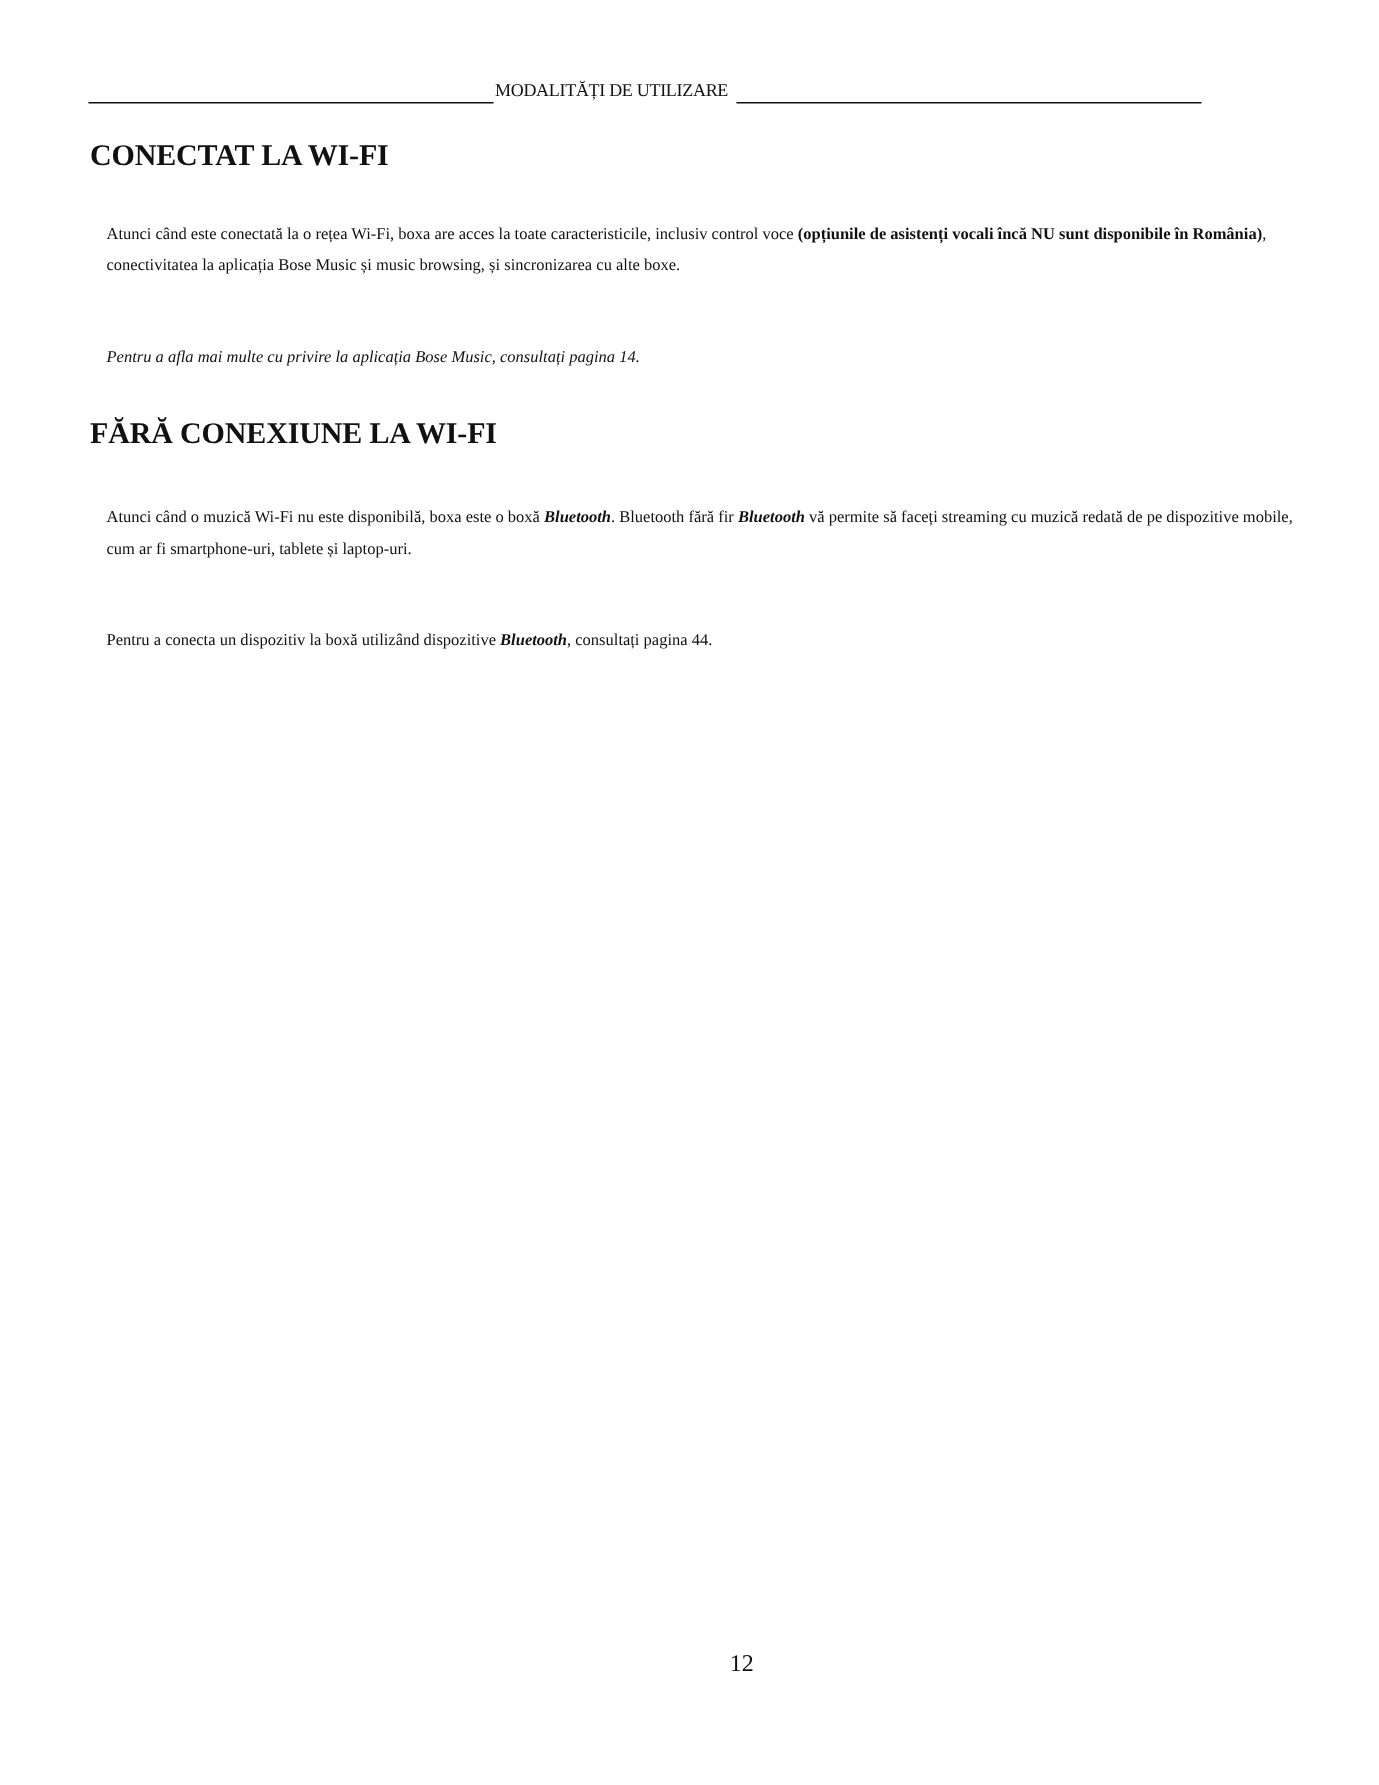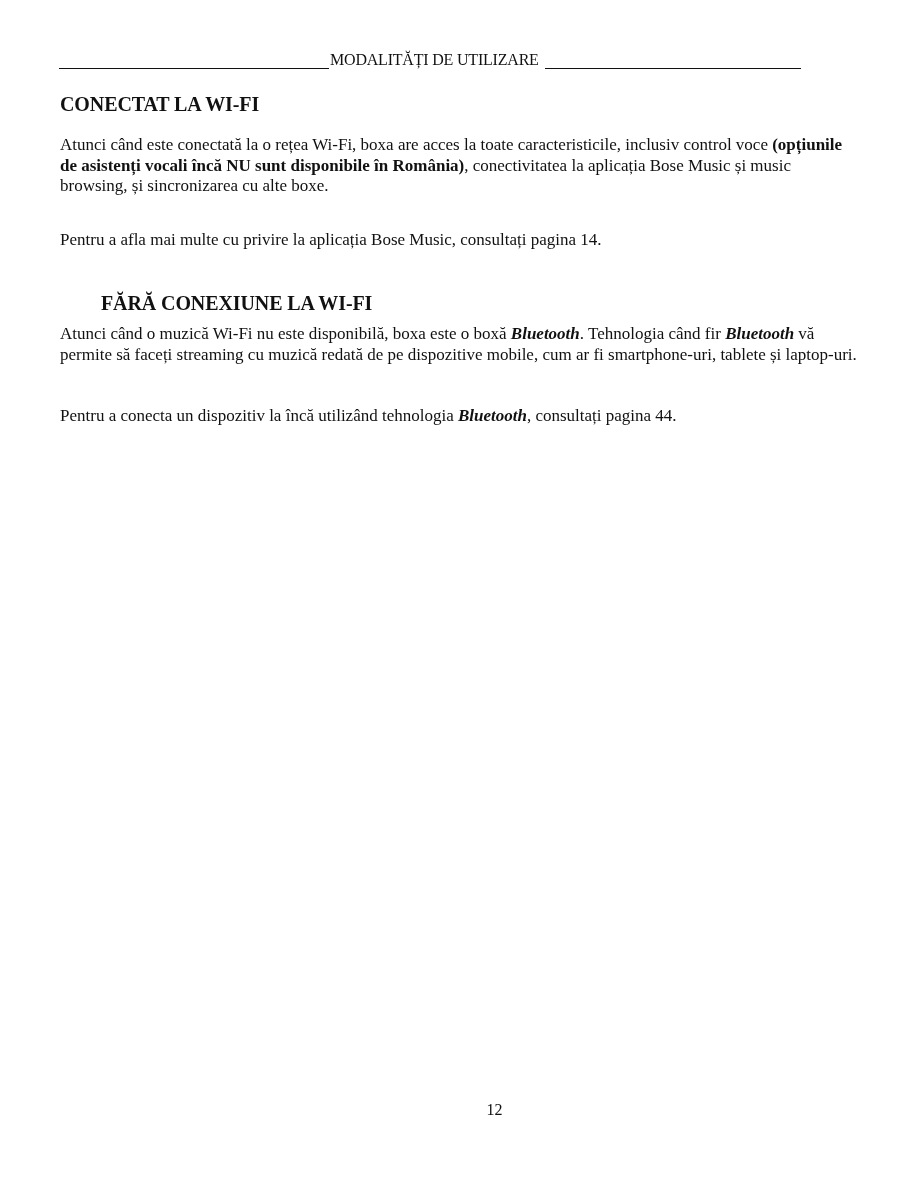--- a/index.html
+++ b/index.html
@@ -16,21 +16,21 @@
       overflow: hidden;
     }
     .page-header {
       position: absolute;
       top: 47px;
       left: 59px;
       width: 742px;
       height: 22px;
       display: flex;
       align-items: flex-end;
-      font-size: 16px;
+      font-size: 12px;
       line-height: 18px;
     }
     .header-rule-left {
       width: 270px;
       border-bottom: 1px solid #111;
       height: 18px;
     }
     .header-title {
       white-space: nowrap;
       padding: 0 2px 0 1px;
@@ -48,23 +48,23 @@
       font-size: 20px;
       font-weight: bold;
       margin: 0;
       line-height: 24px;
       letter-spacing: -0.1px;
     }
     .para {
       position: absolute;
       left: 60px;
       width: 800px;
-      font-size: 17px;
+      font-size: 11px;
       line-height: 20.5px;
-      margin: 0;
+      margin: 11px;
     }
     .bold { font-weight: bold; }
     .ital { font-style: italic; font-weight: bold; }
     .page-number {
       position: absolute;
       top: 1101px;
       left: 0;
       width: 919px;
       text-align: center;
       font-size: 16px;
@@ -77,21 +77,21 @@
 <div class="page-header">
   <div class="header-rule-left"></div>
   <span class="header-title">MODALITĂȚI DE UTILIZARE</span>
   <div class="header-rule-right"></div>
 </div>
 
 <h2 class="section-heading" style="top:92px;">CONECTAT LA WI-FI</h2>
 
 <p class="para" style="top:135px;"><span>Atunci când este conectată la o rețea Wi-Fi, boxa are acces la toate caracteristicile, inclusiv control voce </span><span class="bold">(opțiunile de asistenți vocali încă NU sunt disponibile în România)</span><span>, conectivitatea la aplicația Bose Music și music browsing, și sincronizarea cu alte boxe.</span></p>
 
-<p class="para" style="top:230px;">Pentru a afla mai multe cu privire la aplicația Bose Music, consultați pagina 14.</p>
+<p class="para" style="top:217px;font-style:italic;">Pentru a afla mai multe cu privire la aplicația Bose Music, consultați pagina 14.</p>
 
-<h2 class="section-heading" style="top:291px;margin-left:41px;">FĂRĂ CONEXIUNE LA WI-FI</h2>
+<h2 class="section-heading" style="top:277px;">FĂRĂ CONEXIUNE LA WI-FI</h2>
 
-<p class="para" style="top:324px;"><span>Atunci când o muzică Wi-Fi nu este disponibilă, boxa este o boxă </span><span class="ital">Bluetooth</span><span>. Tehnologia când fir </span><span class="ital">Bluetooth</span><span> vă permite să faceți streaming cu muzică redată de pe dispozitive mobile, cum ar fi smartphone-uri, tablete și laptop-uri.</span></p>
+<p class="para" style="top:324px;"><span>Atunci când o muzică Wi-Fi nu este disponibilă, boxa este o boxă </span><span class="ital">Bluetooth</span><span>. Bluetooth fără fir </span><span class="ital">Bluetooth</span><span> vă permite să faceți streaming cu muzică redată de pe dispozitive mobile, cum ar fi smartphone-uri, tablete și laptop-uri.</span></p>
 
-<p class="para" style="top:406px;"><span>Pentru a conecta un dispozitiv la încă utilizând tehnologia </span><span class="ital">Bluetooth</span><span>, consultați pagina 44.</span></p>
+<p class="para" style="top:406px;"><span>Pentru a conecta un dispozitiv la boxă utilizând dispozitive </span><span class="ital">Bluetooth</span><span>, consultați pagina 44.</span></p>
 
 <div class="page-number">12</div>
 
 </body></html>

